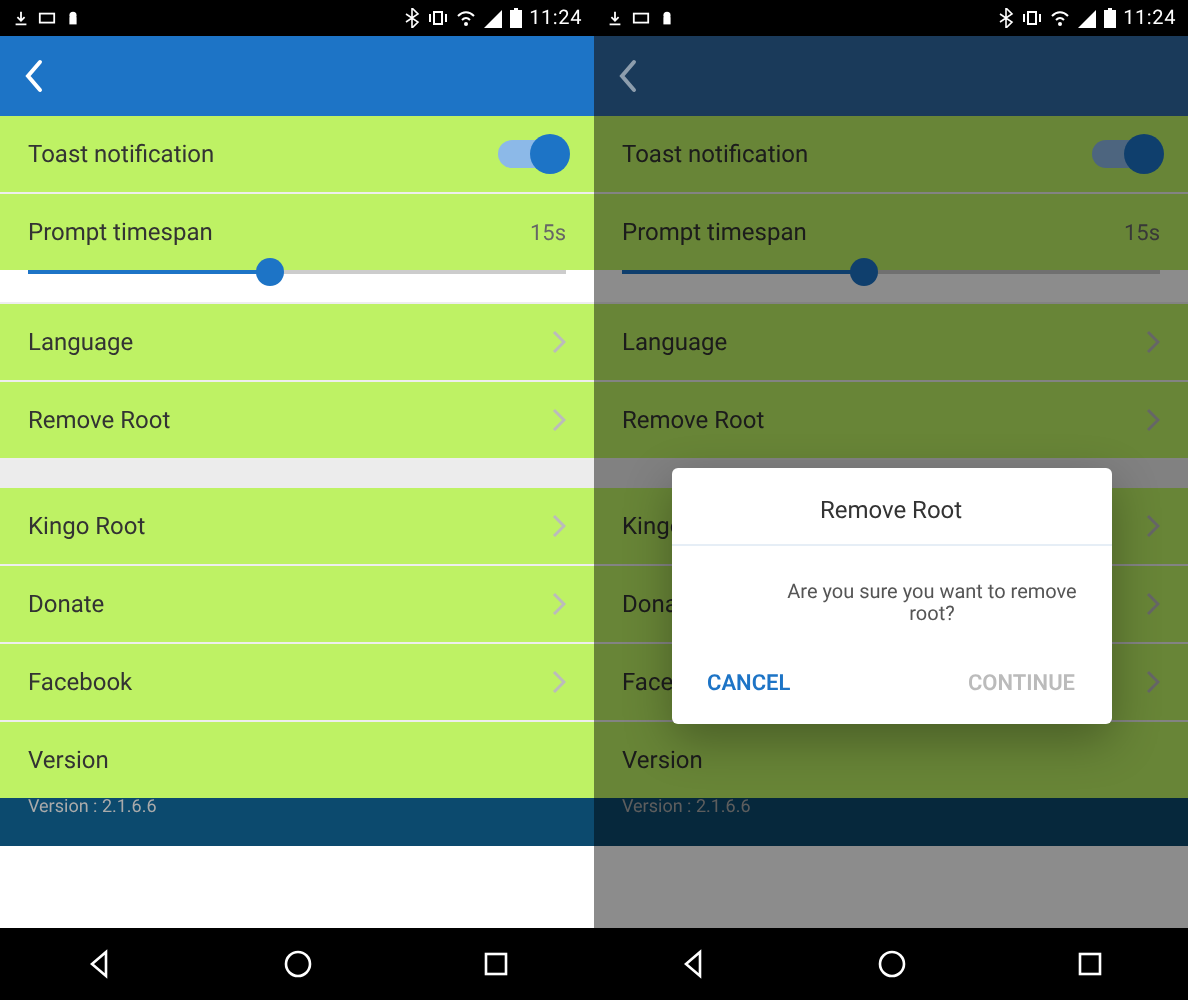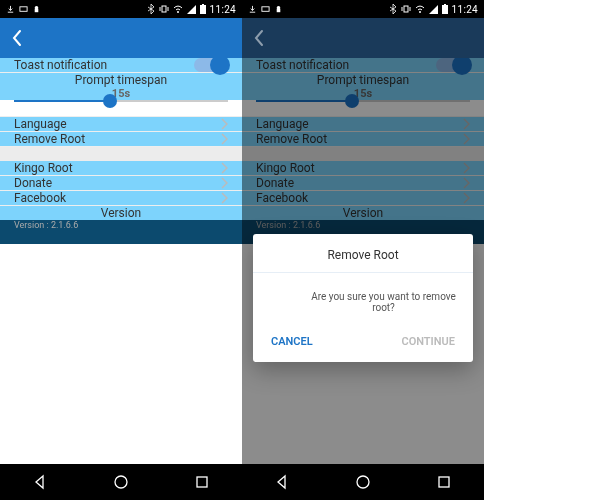--- a/index.html
+++ b/index.html
@@ -5,21 +5,21 @@
   * { box-sizing: border-box; margin: 0; padding: 0; }
   body {
     font-family: -apple-system, Roboto, "Helvetica Neue", Arial, sans-serif;
     background: #fff;
     width: 594px;
     height: 500px;
     overflow: hidden;
     display: flex;
   }
   .phone {
-    width: 242px;
+    width: 297px;
     height: 500px;
     position: relative;
     display: flex;
     flex-direction: column;
     background: #f7f7f7;
   }
   
   .statusbar {
     height: 18px;
     background: #000;
@@ -51,29 +51,29 @@
   .content {
     flex: 1;
     background: #fff;
     overflow: hidden;
     position: relative;
   }
   .row {
     display: flex;
     align-items: center;
     justify-content: space-between;
-    padding: 0 14px;
+    padding: 12px 14px;
     border-bottom: 1px solid #eee;
     font-size: 12px;
     color: #333;
-    background: #7dd3fc;
-  }
-  .row.noborder { border-bottom: none; flex-direction: column; }
+    background: #bef264;
+  }
+  .row.noborder { border-bottom: none; }
   .row .label { }
-  .row .value { color: #666; font-size: 11px; font-weight: bold; }
+  .row .value { color: #666; font-size: 11px; }
   .chevron svg { display:block; }
   
   .toggle {
     width: 34px; height: 14px; border-radius: 7px;
     background: #8cb9e8; position: relative;
   }
   .toggle::after {
     content:""; position:absolute; right:-2px; top:-3px;
     width:20px; height:20px; border-radius:50%;
     background:#1d74c6;

